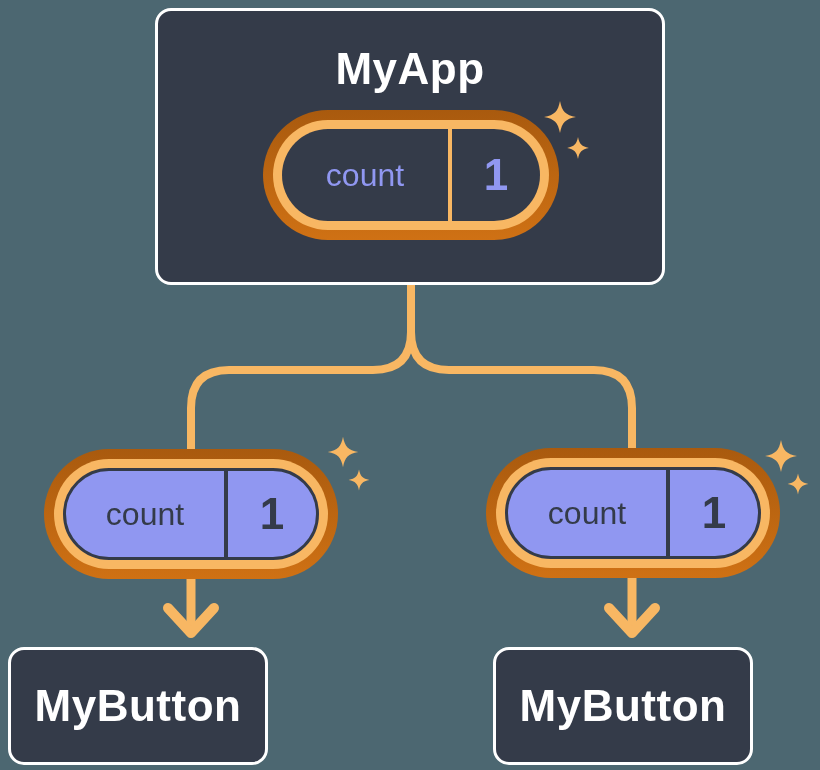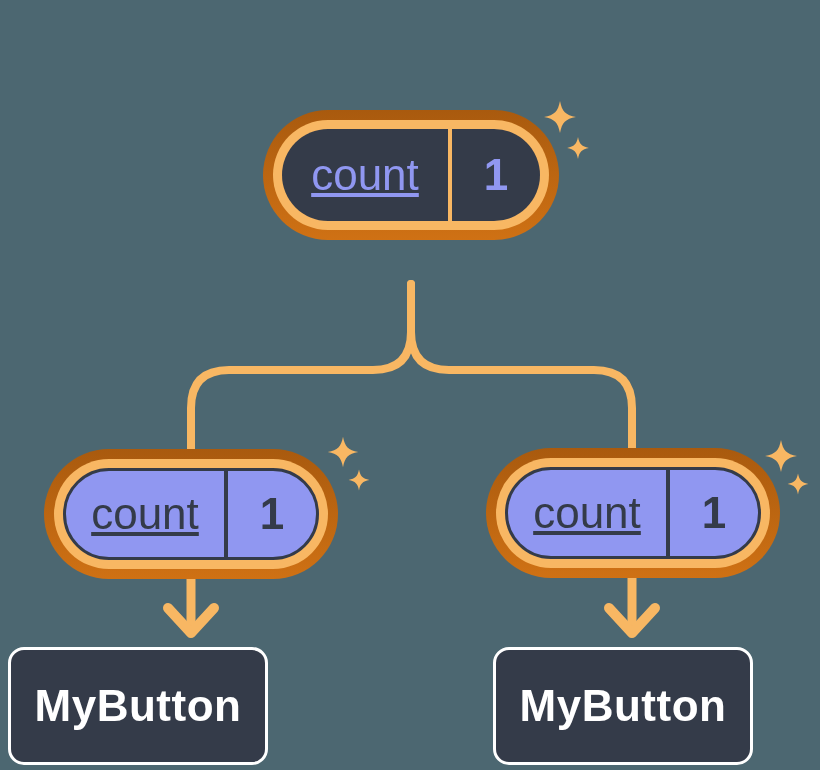--- a/index.html
+++ b/index.html
@@ -68,21 +68,21 @@
   }
   .pill-dark .pill-inner{background:var(--node_fill)}
   .pill-dark .pill-key,.pill-dark .pill-val{color:var(--state_purple)}
   .pill-dark .pill-sep{background:var(--accent_orange)}
   .pill-light .pill-inner{background:var(--state_purple);border:3px solid var(--dark_text)}
   .pill-light .pill-key,.pill-light .pill-val{color:var(--dark_text)}
   .pill-light .pill-sep{background:var(--dark_text)}
 
   .pill-key{
     flex:1;display:flex;align-items:center;justify-content:center;
-    font-size:44px;font-weight:500;white-space:nowrap;text-decoration:underline;
+    font-size:32px;font-weight:500;white-space:nowrap;
   }
   .pill-sep{width:4px}
   .pill-val{
     width:88px;display:flex;align-items:center;justify-content:center;
     font-size:44px;font-weight:700;
   }
 </style>
 </head>
 <body>
 
@@ -94,20 +94,23 @@
     <g>
       <path class="arrow-shaft" d="M191 576 L191 626"></path>
       <path class="arrow-head" d="M168 608 L191 633 L214 608"></path>
     </g>
     <g>
       <path class="arrow-shaft" d="M632 576 L632 626"></path>
       <path class="arrow-head" d="M609 608 L632 633 L655 608"></path>
     </g>
   </svg>
 
+  <div class="node node-root">
+    <div class="node-title">MyApp</div>
+  </div>
 
   <div class="pill pill-root pill-dark">
     <div class="pill-ring">
       <div class="pill-inner">
         <span class="pill-key">count</span>
         <span class="pill-sep"></span>
         <span class="pill-val">1</span>
       </div>
     </div>
   </div>

